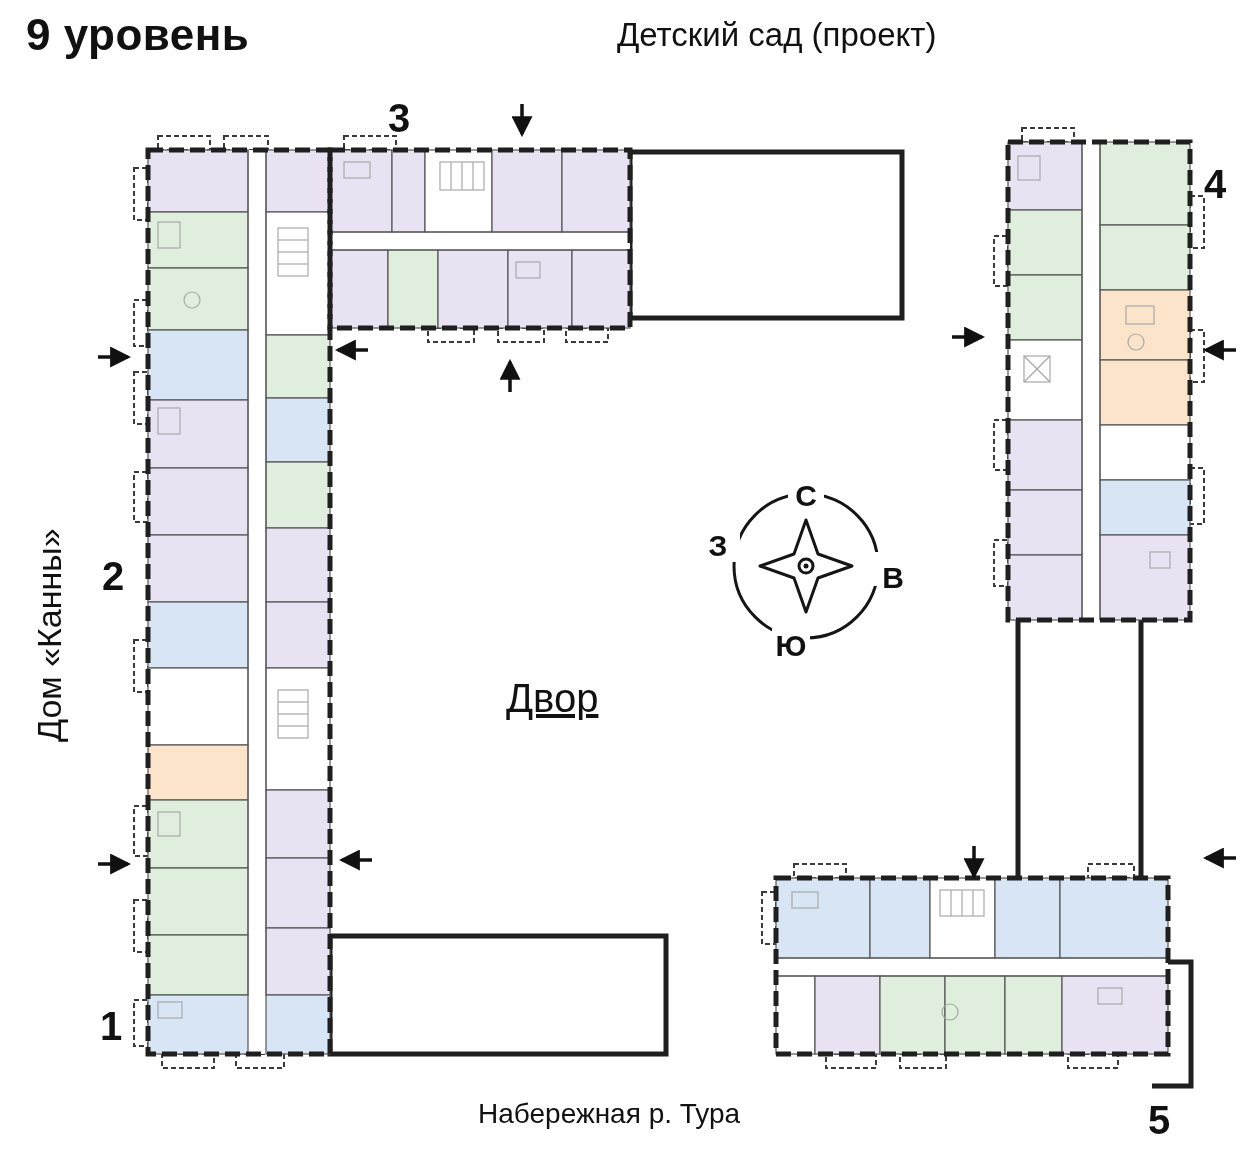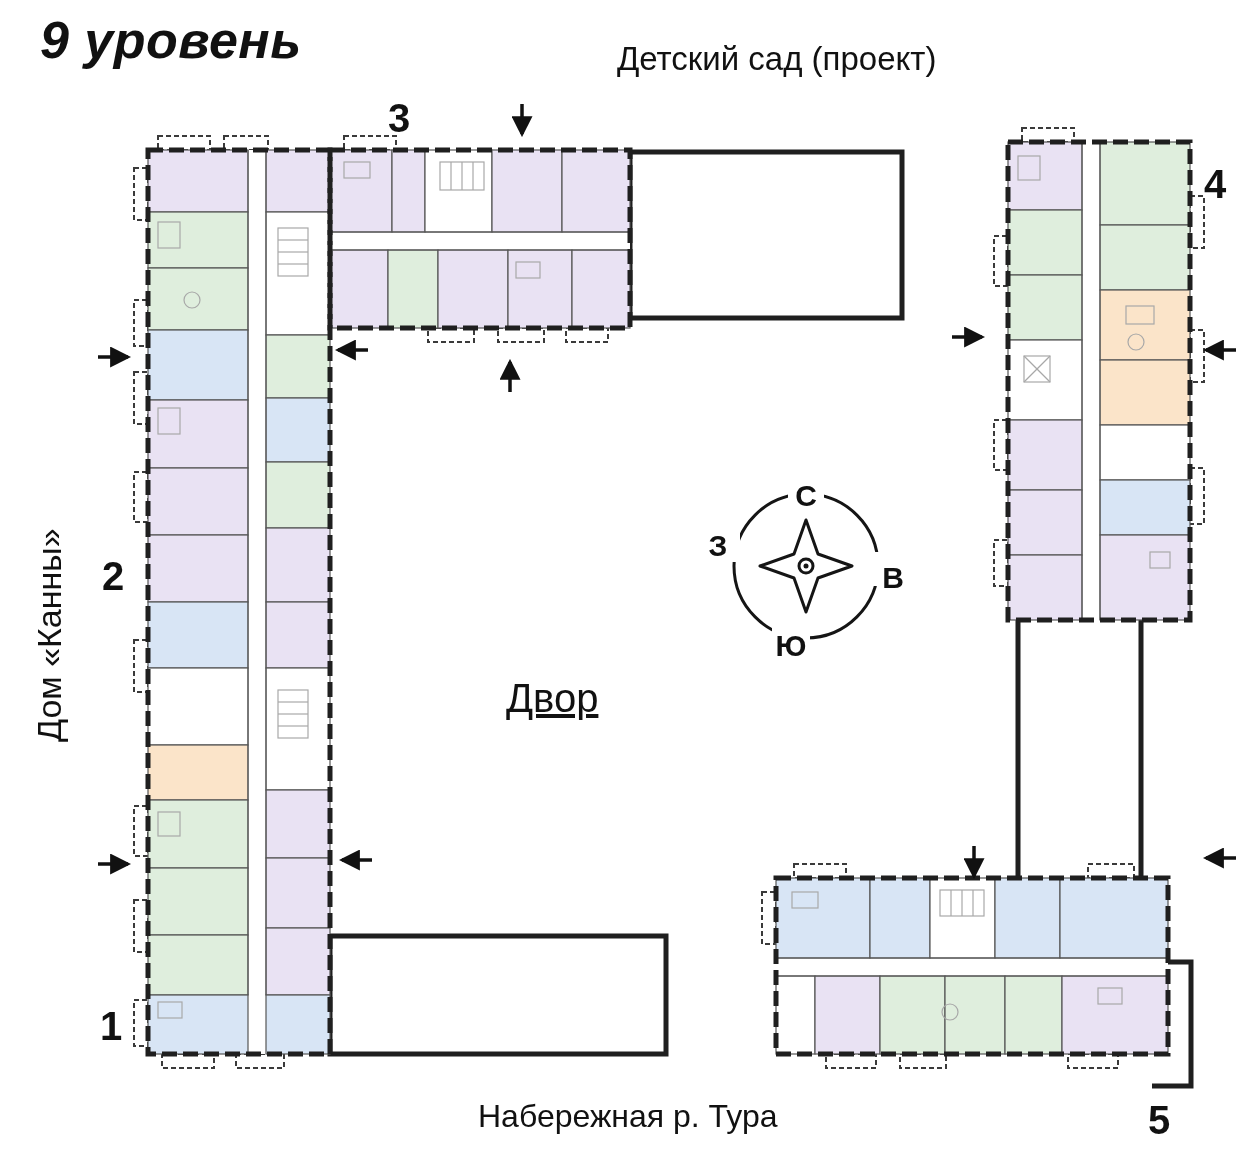--- a/index.html
+++ b/index.html
@@ -1,22 +1,22 @@
 <!DOCTYPE html>
 <html><head>
 <meta charset="utf-8">
 <style>
   html,body{margin:0;padding:0;background:#fff;}
   .canvas{position:relative;width:1250px;height:1173px;background:#ffffff;
           font-family:"Liberation Sans",sans-serif;overflow:hidden;color:#111;}
   .plan-svg{position:absolute;left:0;top:0;}
-  .title{position:absolute;left:40px;top:10px;font-size:52px;font-weight:800;letter-spacing:.5px;font-style:italic;}
+  .title{position:absolute;left:26px;top:10px;font-size:44px;font-weight:800;letter-spacing:.5px;}
   .lbl{position:absolute;white-space:nowrap;}
-  .kindergarten{left:617px;top:40px;font-size:33px;}
-  .embankment{left:478px;top:1098px;font-size:32px;}
+  .kindergarten{left:617px;top:16px;font-size:33px;}
+  .embankment{left:478px;top:1098px;font-size:28px;}
   .courtyard{left:506px;top:676px;font-size:40px;text-decoration:underline;}
   .house{left:30px;top:742px;font-size:34px;transform:rotate(-90deg);transform-origin:0 0;width:420px;}
   .bnum{position:absolute;font-size:40px;font-weight:700;}
   .bnum1{left:100px;top:1004px;}
   .bnum2{left:102px;top:554px;}
   .bnum3{left:388px;top:96px;}
   .bnum4{left:1204px;top:162px;}
   .bnum5{left:1148px;top:1098px;}
 
   

